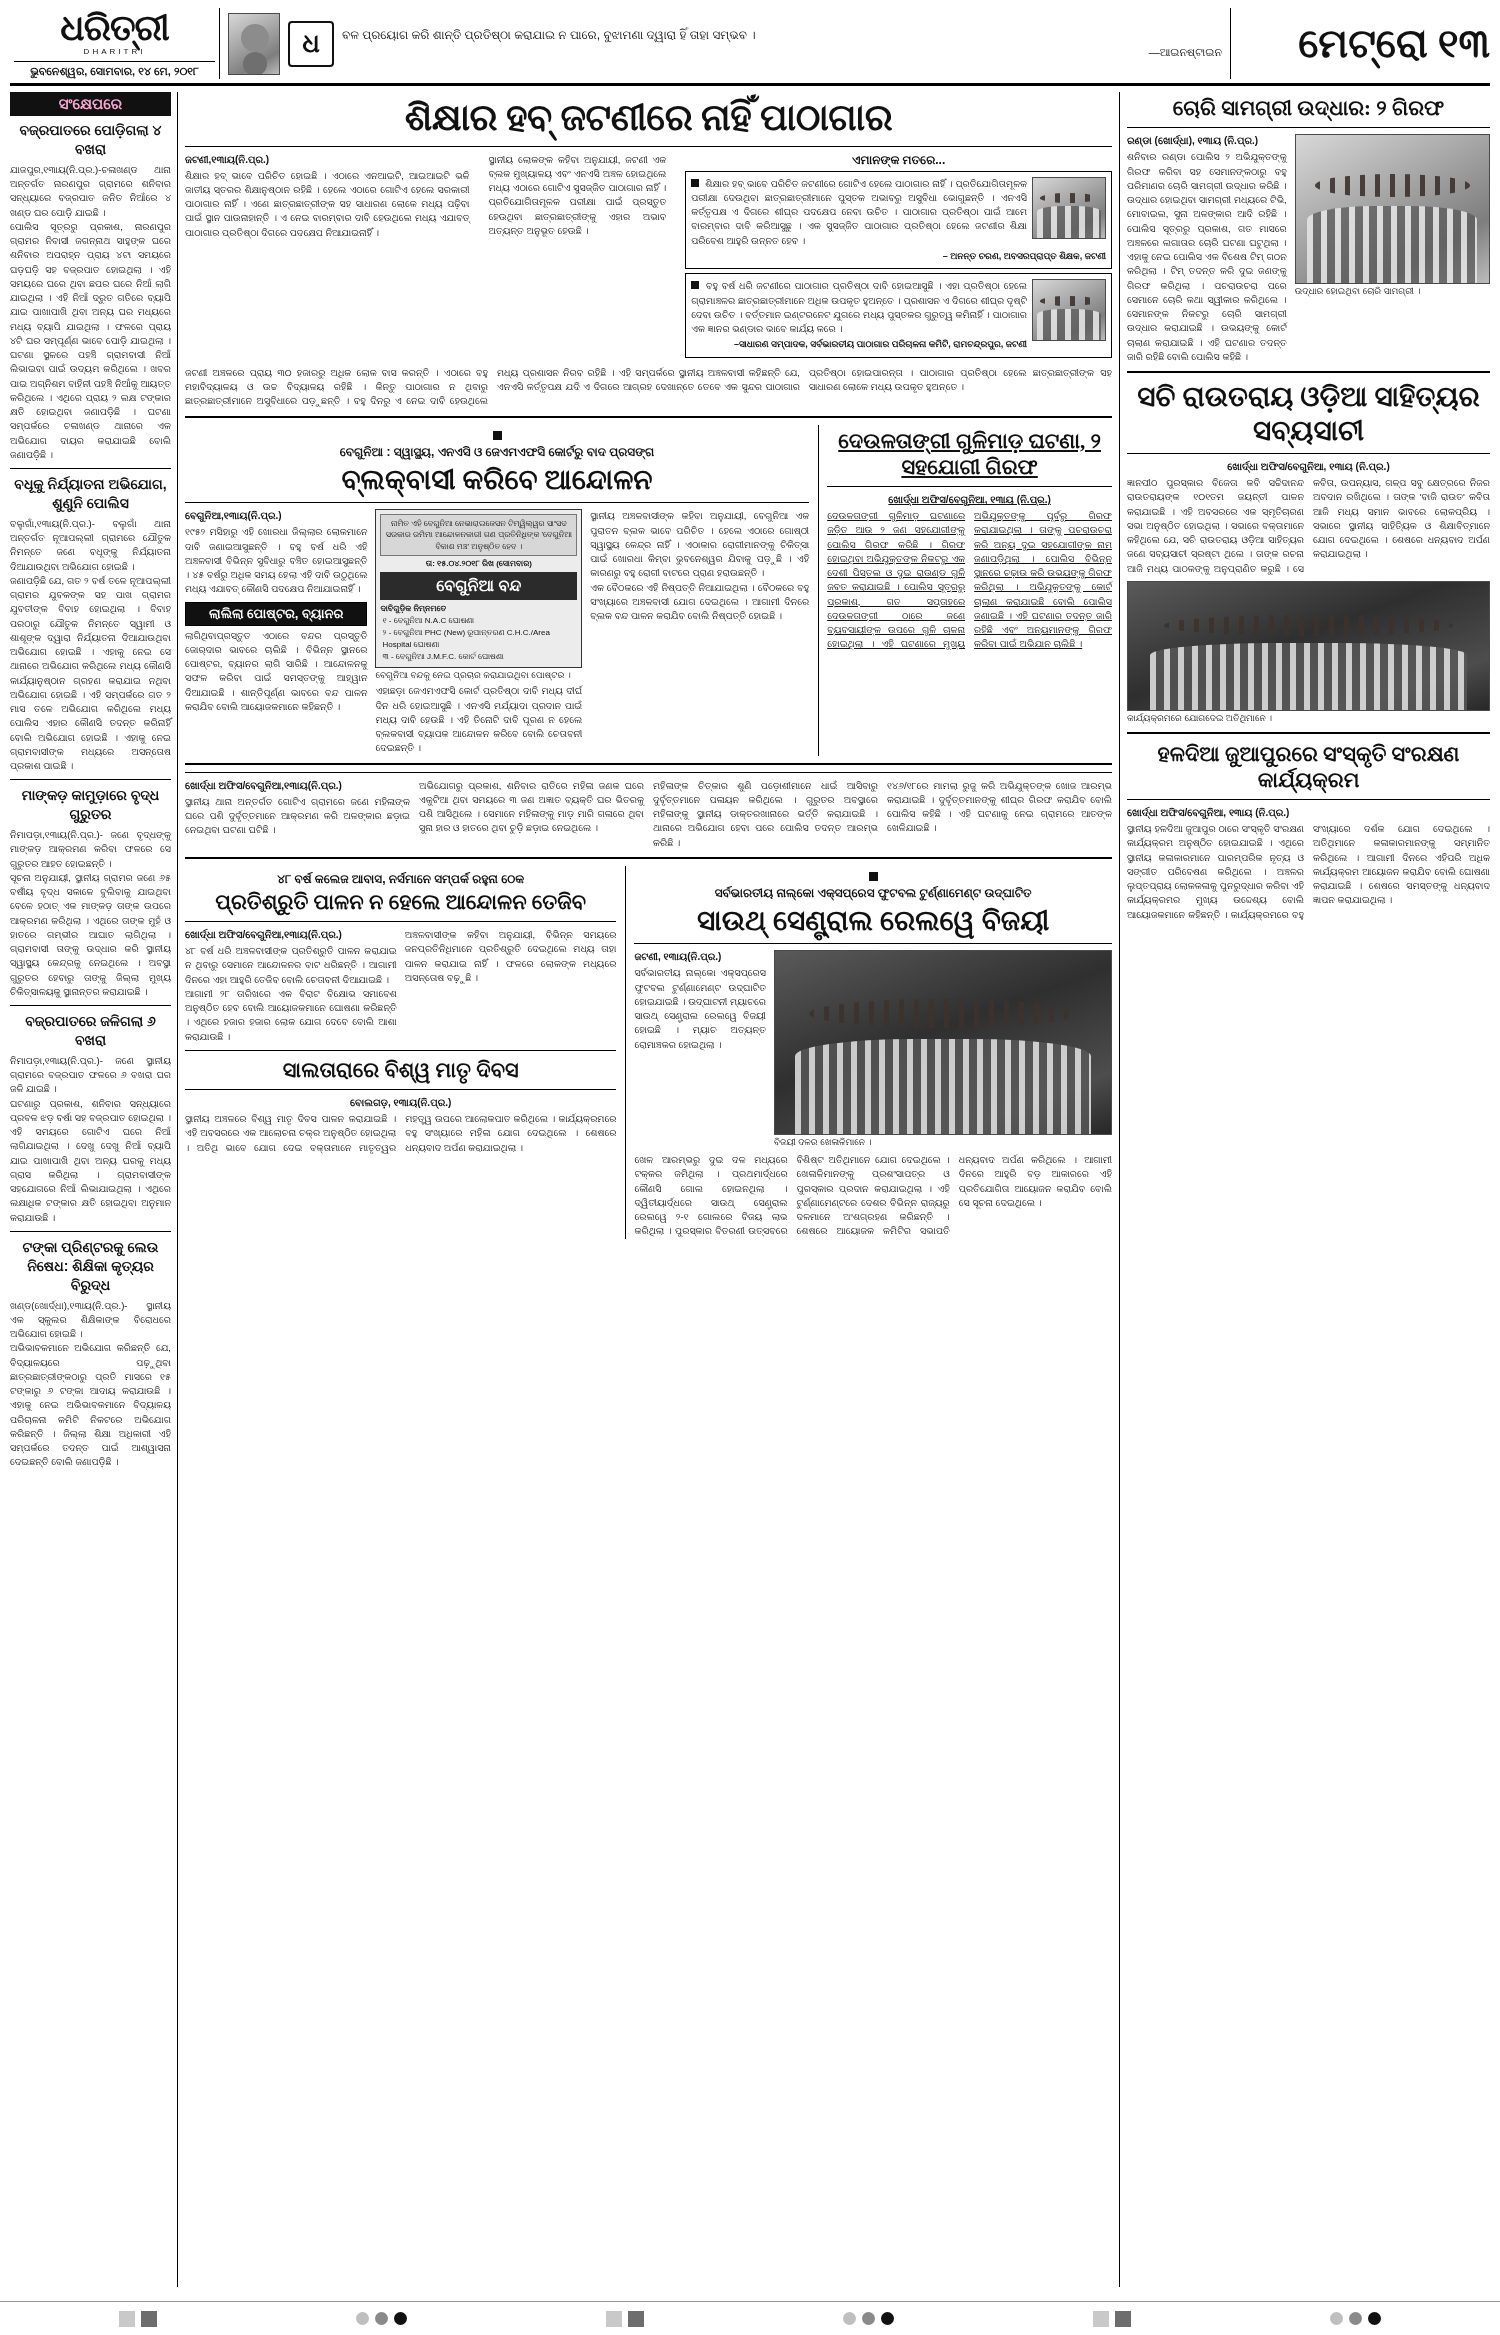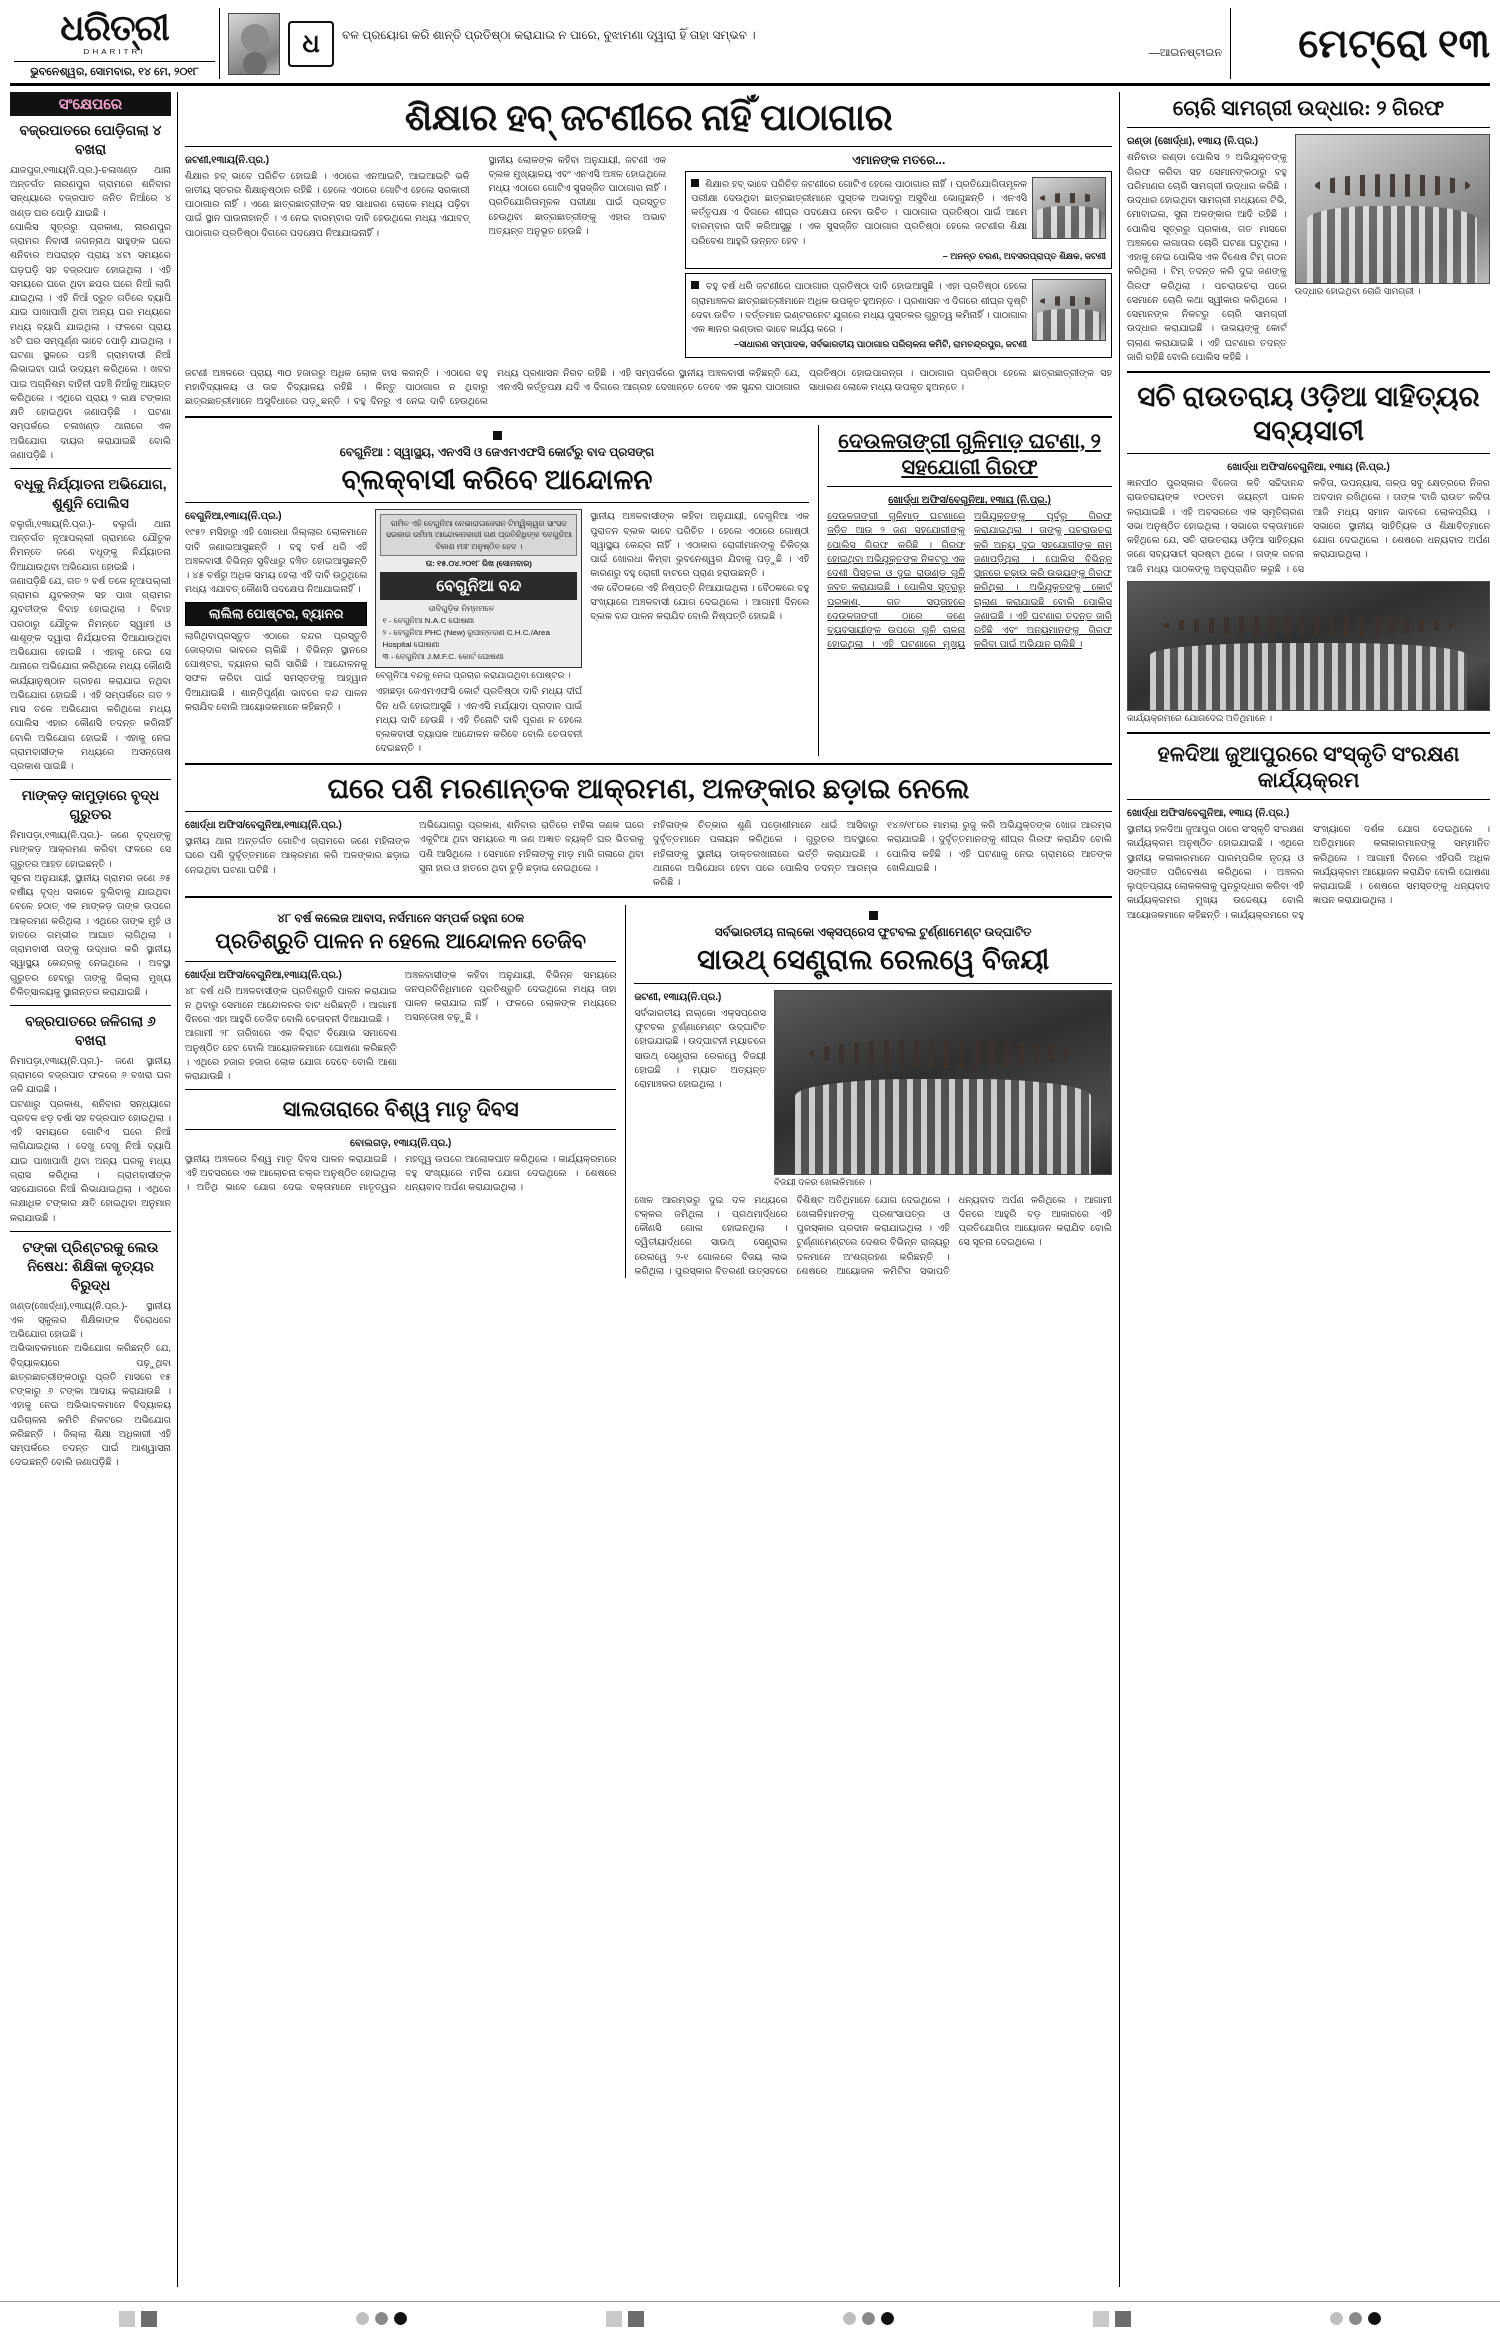--- a/index.html
+++ b/index.html
@@ -424,21 +424,21 @@
               <div class="byline">ବେଗୁନିଆ,୧୩ାୟ(ନି.ପ୍ର.)</div>
               <div class="body-text">୧୯୫୨ ମସିହାରୁ ଏହି ଖୋରଧା ଜିଲ୍ଲାର ଲୋକମାନେ ଦାବି ଜଣାଇଆସୁଛନ୍ତି । ବହୁ ବର୍ଷ ଧରି ଏହି ଅଞ୍ଚଳବାସୀ ବିଭିନ୍ନ ସୁବିଧାରୁ ବଞ୍ଚିତ ହୋଇଆସୁଛନ୍ତି । ୪୫ ବର୍ଷରୁ ଅଧିକ ସମୟ ହେଲା ଏହି ଦାବି ଉଠୁଥିଲେ ମଧ୍ୟ ଏଯାବତ୍ କୌଣସି ପଦକ୍ଷେପ ନିଆଯାଇନାହିଁ ।</div>
               <div class="black-tag">ଲାଲିଲା ପୋଷ୍ଟର, ବ୍ୟାନର</div>
               <div class="body-text">ଲାଗିଥିବାପ୍ରସ୍ତୁତ ଏଠାରେ ବନ୍ଦର ପ୍ରସ୍ତୁତି ଜୋର୍‌ଦାର ଭାବରେ ଚାଲିଛି । ବିଭିନ୍ନ ସ୍ଥାନରେ ପୋଷ୍ଟର, ବ୍ୟାନର ଲାଗି ସାରିଛି । ଆନ୍ଦୋଳନକୁ ସଫଳ କରିବା ପାଇଁ ସମସ୍ତଙ୍କୁ ଆହ୍ୱାନ ଦିଆଯାଇଛି । ଶାନ୍ତିପୂର୍ଣ୍ଣ ଭାବରେ ବନ୍ଦ ପାଳନ କରାଯିବ ବୋଲି ଆୟୋଜକମାନେ କହିଛନ୍ତି ।</div>
             </div>
             <div style="width:34%;">
               <div class="poster">
                 <div class="poster-top">ନାମିତ ଏହି ବେଗୁନିଆ ନେଭାରାଇଜେସନ ଟିମ୍ୱିଲ୍ୱର ସାଂସଦ ସରକାର ରମିମା ଆନ୍ଦୋଳନକାରୀ ଗଣ ପ୍ରତିନିଧିଙ୍କ 'ବେଗୁନିଆ ବିକାଶ ମଞ୍ଚ' ଅନୁଷ୍ଠିତ ହେବ ।</div>
                 <div style="font-size:8px; text-align:center; font-weight:bold; margin:2px 0;">ତା: ୧୫.୦୪.୨୦୧୮ ରିଖ (ସୋମବାର)</div>
                 <div class="poster-band">ବେଗୁନିଆ ବନ୍ଦ</div>
-                <div style="font-size:8px; font-weight:normal;margin-left:48px;">ଦାବିଗୁଡ଼ିକ ନିମ୍ନମତେ</div>
+                <div style="font-size:8px; font-weight:bold;">ଦାବିଗୁଡ଼ିକ ନିମ୍ନମତେ</div>
                 <div class="poster-list">୧ - ବେଗୁନିଆ N.A.C ଘୋଷଣା</div>
                 <div class="poster-list">୨ - ବେଗୁନିଆ PHC (New) ରୂପାନ୍ତରଣ C.H.C./Area Hospital ଘୋଷଣା</div>
                 <div class="poster-list">୩ - ବେଗୁନିଆ J.M.F.C. କୋର୍ଟ ଘୋଷଣା</div>
               </div>
               <div class="photo-caption">ବେଗୁନିଆ ବନ୍ଦକୁ ନେଇ ପ୍ରଚାର କରାଯାଇଥିବା ପୋଷ୍ଟର ।</div>
               <div class="body-text" style="margin-top:3px;">ଏହାଛଡ଼ା ଜେଏମଏଫସି କୋର୍ଟ ପ୍ରତିଷ୍ଠା ଦାବି ମଧ୍ୟ ଦୀର୍ଘ ଦିନ ଧରି ହୋଇଆସୁଛି । ଏନଏସି ମର୍ଯ୍ୟାଦା ପ୍ରଦାନ ପାଇଁ ମଧ୍ୟ ଦାବି ହେଉଛି । ଏହି ତିନୋଟି ଦାବି ପୂରଣ ନ ହେଲେ ବ୍ଲକବାସୀ ବ୍ୟାପକ ଆନ୍ଦୋଳନ କରିବେ ବୋଲି ଚେତାବନୀ ଦେଇଛନ୍ତି ।</div>
             </div>
             <div style="width:36%;">
               <div class="body-text">ସ୍ଥାନୀୟ ଅଞ୍ଚଳବାସୀଙ୍କ କହିବା ଅନୁଯାୟୀ, ବେଗୁନିଆ ଏକ ପୁରାତନ ବ୍ଲକ ଭାବେ ପରିଚିତ । ହେଲେ ଏଠାରେ ଗୋଷ୍ଠୀ ସ୍ୱାସ୍ଥ୍ୟ କେନ୍ଦ୍ର ନାହିଁ । ଏଠାକାର ରୋଗୀମାନଙ୍କୁ ଚିକିତ୍ସା ପାଇଁ ଖୋରଧା କିମ୍ବା ଭୁବନେଶ୍ୱର ଯିବାକୁ ପଡ଼ୁଛି । ଏହି କାରଣରୁ ବହୁ ରୋଗୀ ବାଟରେ ପ୍ରାଣ ହରାଉଛନ୍ତି ।</div>
               <div class="body-text">ଏକ ବୈଠକରେ ଏହି ନିଷ୍ପତ୍ତି ନିଆଯାଇଥିଲା । ବୈଠକରେ ବହୁ ସଂଖ୍ୟାରେ ଅଞ୍ଚଳବାସୀ ଯୋଗ ଦେଇଥିଲେ । ଆଗାମୀ ଦିନରେ ବ୍ଲକ ବନ୍ଦ ପାଳନ କରାଯିବ ବୋଲି ନିଷ୍ପତ୍ତି ହୋଇଛି ।</div>
@@ -450,21 +450,20 @@
           <div class="hl-md">ଦେଉଳତାଙ୍ଗୀ ଗୁଳିମାଡ଼ ଘଟଣା, ୨ ସହଯୋଗୀ ଗିରଫ</div>
           <div class="rule"></div>
           <div class="byline" style="text-align:center;">ଖୋର୍ଦ୍ଧା ଅଫିସ/ବେଗୁନିଆ, ୧୩ାୟ (ନି.ପ୍ର.)</div>
           <div class="body-text cols2">ଦେଉଳତାଙ୍ଗୀ ଗୁଳିମାଡ଼ ଘଟଣାରେ ଜଡ଼ିତ ଆଉ ୨ ଜଣ ସହଯୋଗୀଙ୍କୁ ପୋଲିସ ଗିରଫ କରିଛି । ଗିରଫ ହୋଇଥିବା ଅଭିଯୁକ୍ତଙ୍କ ନିକଟରୁ ଏକ ଦେଶୀ ପିସ୍ତଲ ଓ ଦୁଇ ରାଉଣ୍ଡ ଗୁଳି ଜବତ କରାଯାଇଛି । ପୋଲିସ ସୂତ୍ରରୁ ପ୍ରକାଶ, ଗତ ସପ୍ତାହରେ ଦେଉଳତାଙ୍ଗୀ ଠାରେ ଜଣେ ବ୍ୟବସାୟୀଙ୍କ ଉପରେ ଗୁଳି ଚାଳନା ହୋଇଥିଲା । ଏହି ଘଟଣାରେ ମୁଖ୍ୟ ଅଭିଯୁକ୍ତଙ୍କୁ ପୂର୍ବରୁ ଗିରଫ କରାଯାଇଥିଲା । ତାଙ୍କୁ ପଚରାଉଚରା କରି ଅନ୍ୟ ଦୁଇ ସହଯୋଗୀଙ୍କ ନାମ ଜଣାପଡ଼ିଥିଲା । ପୋଲିସ ବିଭିନ୍ନ ସ୍ଥାନରେ ଚଢ଼ାଉ କରି ଉଭୟଙ୍କୁ ଗିରଫ କରିଥିଲା । ଅଭିଯୁକ୍ତଙ୍କୁ କୋର୍ଟ ଚାଲାଣ କରାଯାଇଛି ବୋଲି ପୋଲିସ ଜଣାଇଛି । ଏହି ଘଟଣାର ତଦନ୍ତ ଜାରି ରହିଛି ଏବଂ ଅନ୍ୟମାନଙ୍କୁ ଗିରଫ କରିବା ପାଇଁ ଅଭିଯାନ ଚାଲିଛି ।</div>
         </div>
       </div>
 
       <div class="rule-thick"></div>
 
       <div>
-        <div class="hl-lg">ଘରେ ପଶି ମରଣାନ୍ତକ ଆକ୍ରମଣ, ଅଳଙ୍କାର ଛଡ଼ାଇ ନେଲେ</div>
         <div class="rule"></div>
         <div style="display:flex; gap:9px;">
           <div style="width:25%;">
             <div class="byline">ଖୋର୍ଦ୍ଧା ଅଫିସ/ବେଗୁନିଆ,୧୩ାୟ(ନି.ପ୍ର.)</div>
             <div class="body-text">ସ୍ଥାନୀୟ ଥାନା ଅନ୍ତର୍ଗତ ଗୋଟିଏ ଗ୍ରାମରେ ଜଣେ ମହିଳାଙ୍କ ଘରେ ପଶି ଦୁର୍ବୃତ୍ତମାନେ ଆକ୍ରମଣ କରି ଅଳଙ୍କାର ଛଡ଼ାଇ ନେଇଥିବା ଘଟଣା ଘଟିଛି ।</div>
           </div>
           <div style="width:25%;">
               <div class="body-text">ଅଭିଯୋଗରୁ ପ୍ରକାଶ, ଶନିବାର ରାତିରେ ମହିଳା ଜଣକ ଘରେ ଏକୁଟିଆ ଥିବା ସମୟରେ ୩ ଜଣ ଅଜ୍ଞାତ ବ୍ୟକ୍ତି ଘର ଭିତରକୁ ପଶି ଆସିଥିଲେ । ସେମାନେ ମହିଳାଙ୍କୁ ମାଡ଼ ମାରି ଗଳାରେ ଥିବା ସୁନା ହାର ଓ ହାତରେ ଥିବା ଚୁଡ଼ି ଛଡ଼ାଇ ନେଇଥିଲେ ।</div>
             </div>
           <div style="width:25%;">

